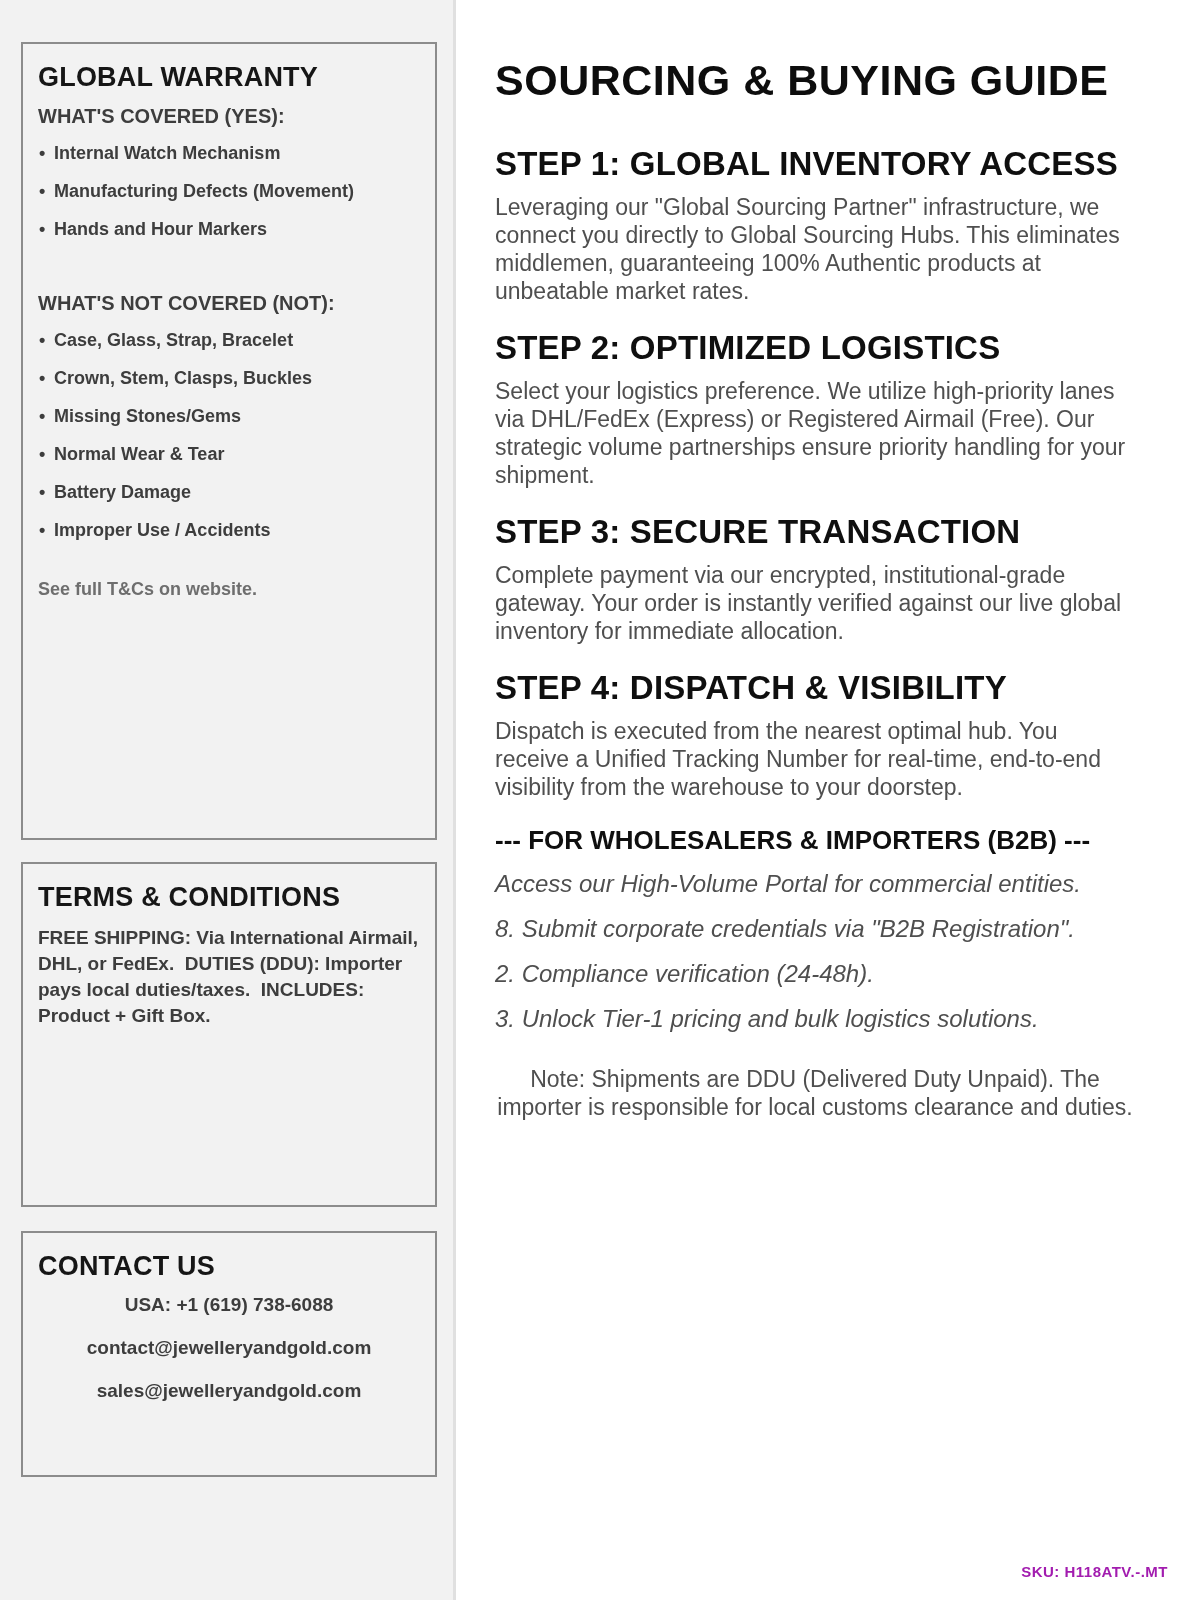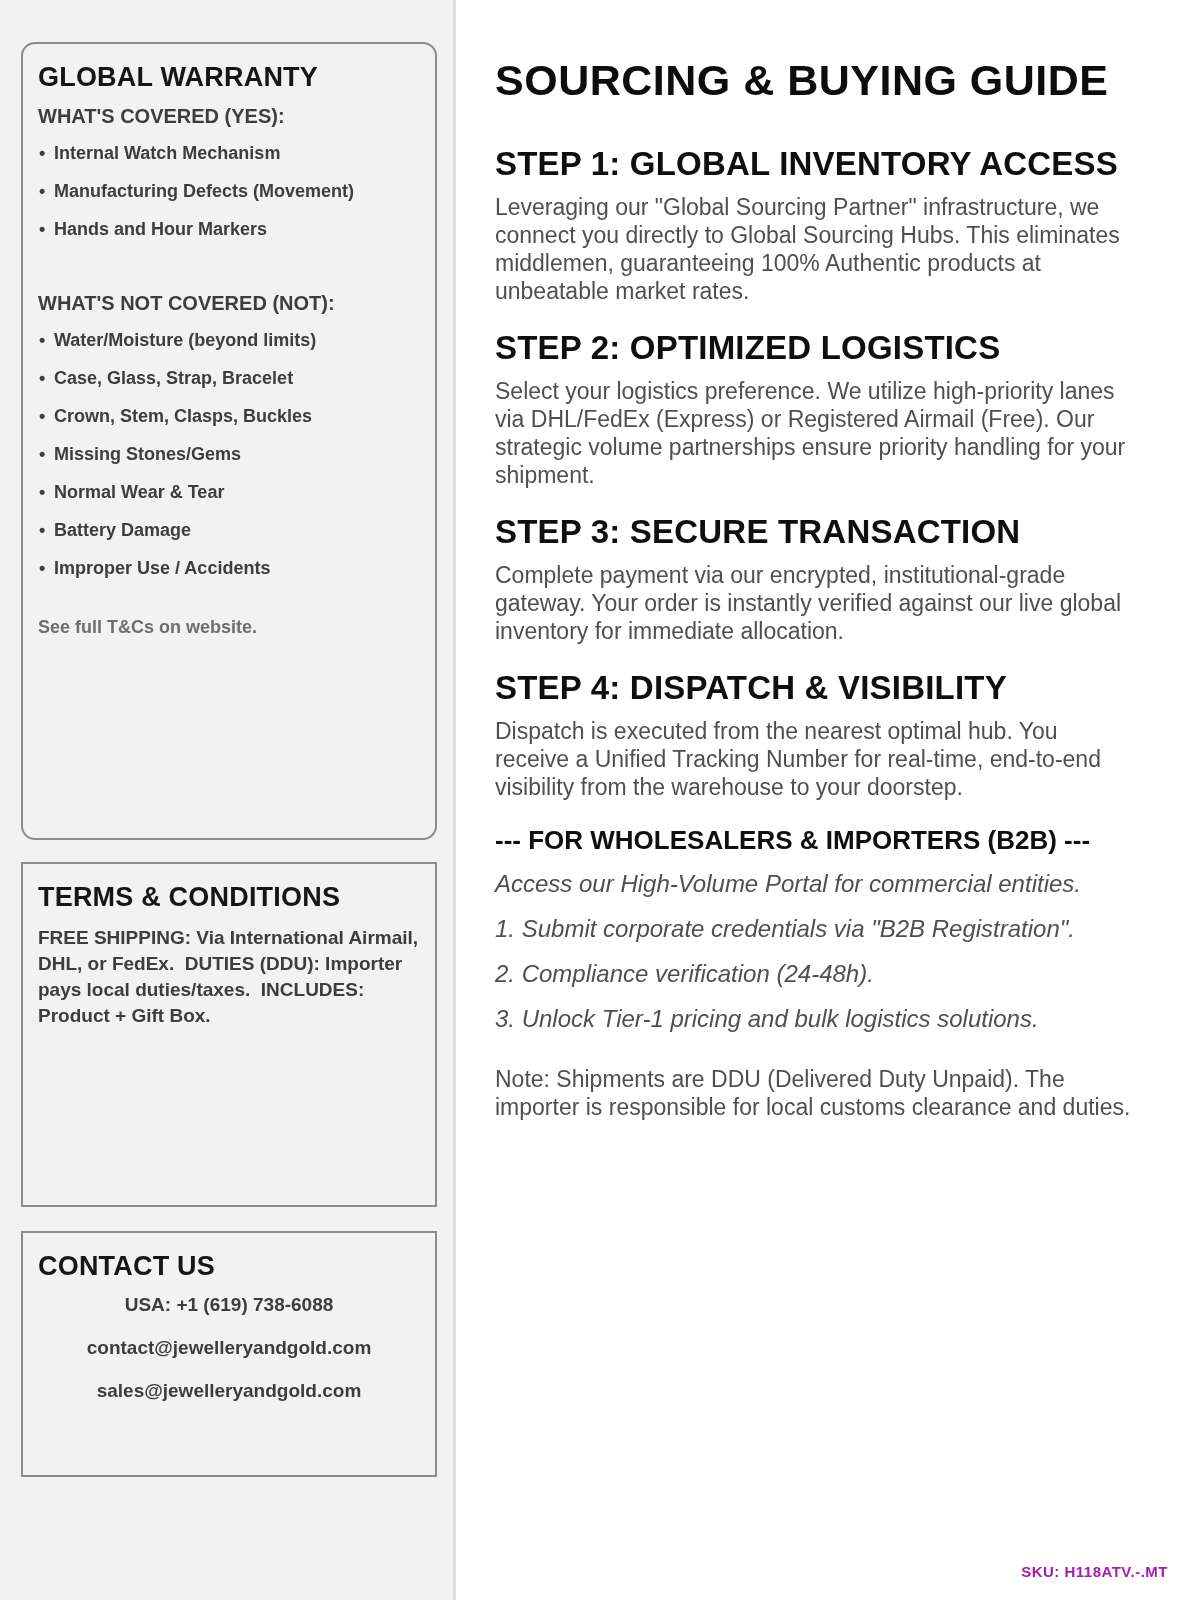--- a/index.html
+++ b/index.html
@@ -21,21 +21,21 @@
     padding-top:42px;
   }
   .side-box {
     width:416px;
     margin-left:21px;
     border:2px solid #8c8c8c;
     background:#f2f2f2;
     padding:18px 15px 14px 15px;
     overflow:hidden;
   }
-  .box-warranty { height:798px;border-radius:14px; }
+  .box-warranty { height:798px; }
   .box-terms   { height:345px; margin-top:22px; }
   .box-contact { height:246px; margin-top:24px; }
 
   .side-title {
     font-size:27px; font-weight:800; color:#161616;
     letter-spacing:0.2px; margin-bottom:12px;
   }
   .side-subhead {
     font-size:20px; font-weight:700; color:#3d3d3d;
     margin-bottom:14px;
@@ -94,20 +94,21 @@
   .b2b-para {
     font-size:24px; font-weight:500; color:#4f4f4f;
     line-height:28px; max-width:640px;
     margin-bottom:17px;
     font-style:italic;
   }
   .b2b-note {
     font-size:23px; font-weight:500; color:#4f4f4f;
     line-height:28px; max-width:640px;
     margin-top:32px;
+    text-align:center;
   }
   .sku {
     position:absolute; right:32px; bottom:20px;
     font-size:15px; font-weight:700; color:#a21caf;
     letter-spacing:0.5px;
   }
 </style>
 </head>
 <body>
 
@@ -117,21 +118,20 @@
     <h2 class="side-title">GLOBAL WARRANTY</h2>
     <div class="side-subhead">WHAT'S COVERED (YES):</div>
     <ul class="side-list">
       <li>Internal Watch Mechanism</li>
       <li>Manufacturing Defects (Movement)</li>
       <li>Hands and Hour Markers</li>
     </ul>
     <div class="list-gap"></div>
     <div class="side-subhead">WHAT'S NOT COVERED (NOT):</div>
     <ul class="side-list">
-      <li>Water/Moisture (beyond limits)</li>
       <li>Case, Glass, Strap, Bracelet</li>
       <li>Crown, Stem, Clasps, Buckles</li>
       <li>Missing Stones/Gems</li>
       <li>Normal Wear &amp; Tear</li>
       <li>Battery Damage</li>
       <li>Improper Use / Accidents</li>
     </ul>
     <div class="side-note">See full T&amp;Cs on website.</div>
   </section>
 
@@ -169,21 +169,21 @@
   </section>
 
   <section class="section">
     <h3 class="step-heading">STEP 4: DISPATCH &amp; VISIBILITY</h3>
     <p class="step-body">Dispatch is executed from the nearest optimal hub. You receive a Unified Tracking Number for real-time, end-to-end visibility from the warehouse to your doorstep.</p>
   </section>
 
   <section class="section">
     <h3 class="b2b-heading">--- FOR WHOLESALERS &amp; IMPORTERS (B2B) ---</h3>
     <p class="b2b-para">Access our High-Volume Portal for commercial entities.</p>
-    <p class="b2b-para">1. Submit corporate credentials via "B2B Registration".</p>
+    <p class="b2b-para">8. Submit corporate credentials via "B2B Registration".</p>
     <p class="b2b-para">2. Compliance verification (24-48h).</p>
     <p class="b2b-para">3. Unlock Tier-1 pricing and bulk logistics solutions.</p>
     <p class="b2b-note">Note: Shipments are DDU (Delivered Duty Unpaid). The importer is responsible for local customs clearance and duties.</p>
   </section>
 
 </main>
 
 <div class="sku">SKU: H118ATV.-.MT</div>
 
 </body></html>

